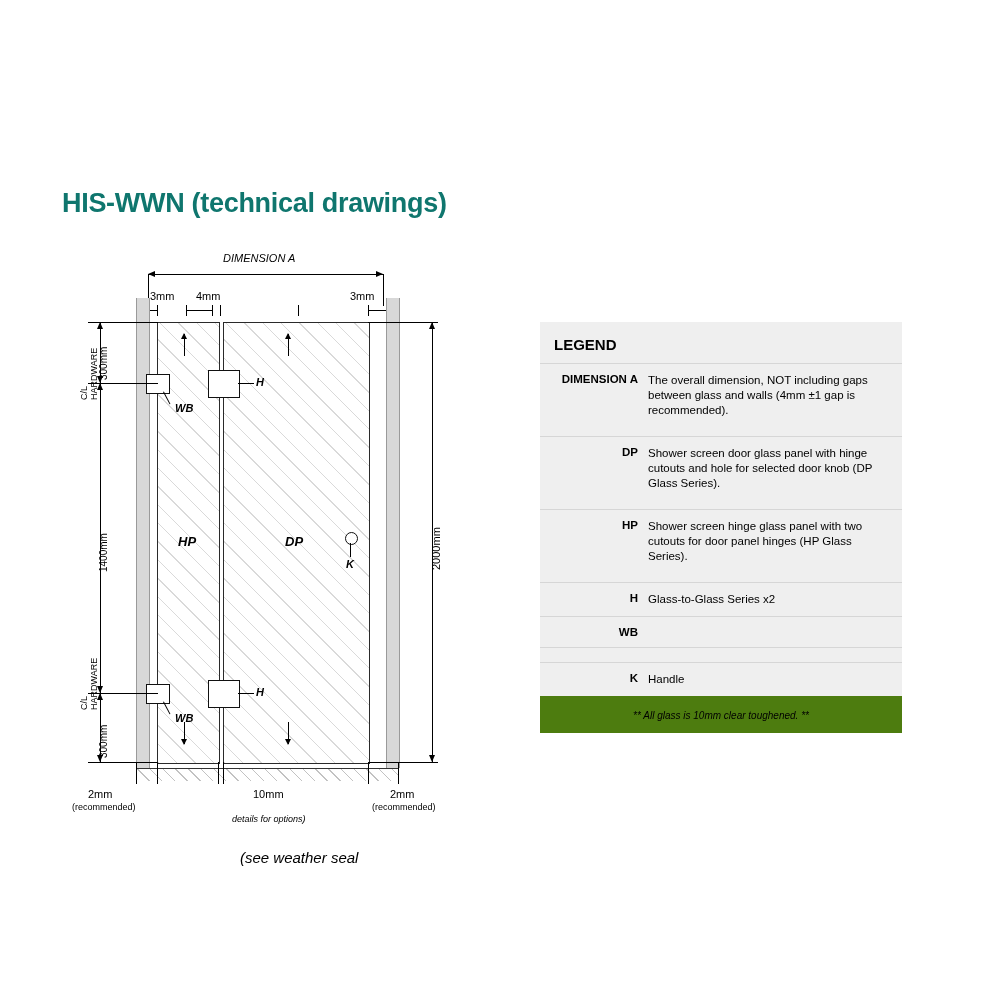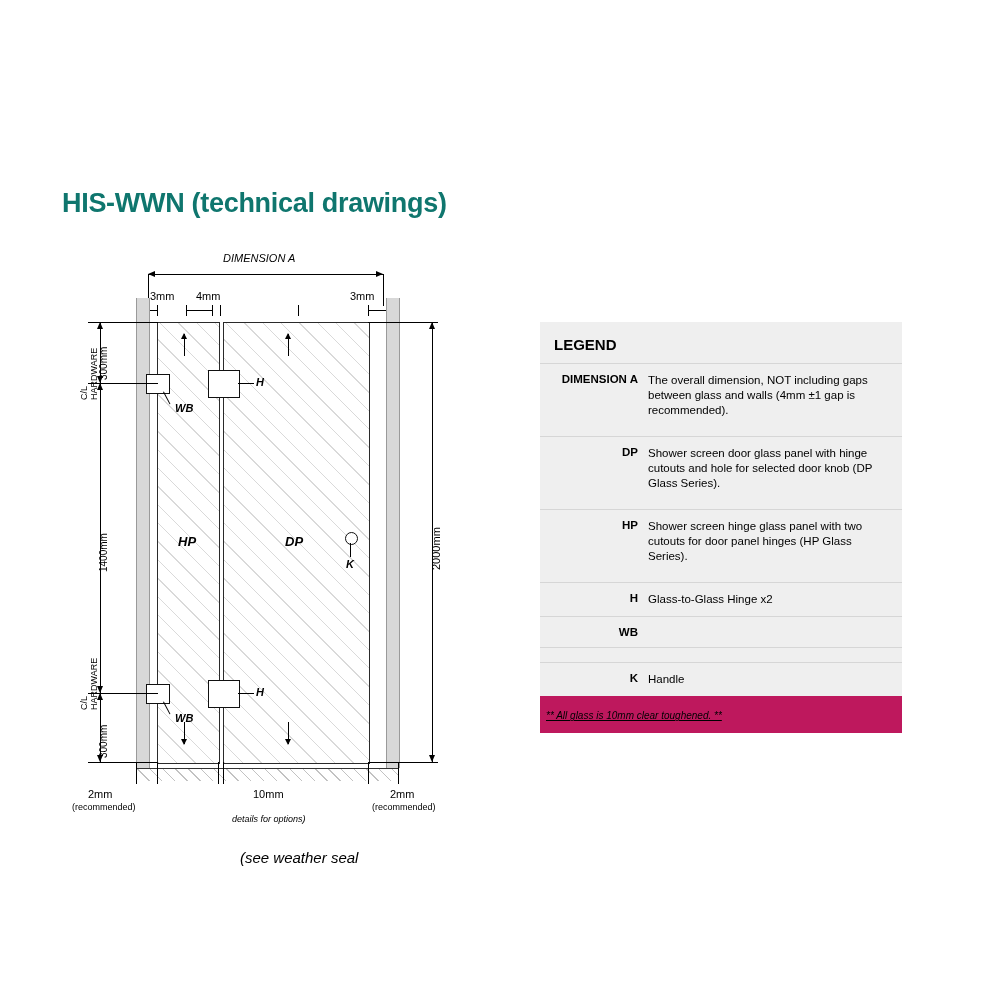--- a/index.html
+++ b/index.html
@@ -159,24 +159,23 @@
   }
   .lrow .ldesc {
     font-size: 11.5px;
     line-height: 1.32;
     padding-right: 4px;
   }
   .lrow.tall .ldesc { min-height: 54px; }
   .lnote {
     font-size: 10px;
     font-style: italic;
-    text-align: left;
+    text-align: center;
     padding: 14px 6px 12px 6px;
-    background: #be185d;
-    text-decoration: underline;
+    background: #4d7c0f;
   }
   .spacer-row { height: 14px; border-top: 1px solid #d6d6d6; }
 </style>
 </head>
 <body>
 
 <div id="page-title">HIS-WWN (technical drawings)</div>
 
 <div id="drawing">
 
@@ -302,21 +301,21 @@
     <div class="ldesc">Shower screen door glass panel with hinge cutouts and hole for selected door knob (DP Glass Series).</div>
   </div>
 
   <div class="lrow tall">
     <div class="lkey">HP</div>
     <div class="ldesc">Shower screen hinge glass panel with two cutouts for door panel hinges (HP Glass Series).</div>
   </div>
 
   <div class="lrow">
     <div class="lkey">H</div>
-    <div class="ldesc">Glass-to-Glass Hinge x2</div>
+    <div class="ldesc">Glass-to-Glass Series x2</div>
   </div>
 
   <div class="lrow">
     <div class="lkey">WB</div>
   </div>
 
   <div class="spacer-row"></div>
 
   <div class="lrow">
     <div class="lkey">K</div>

